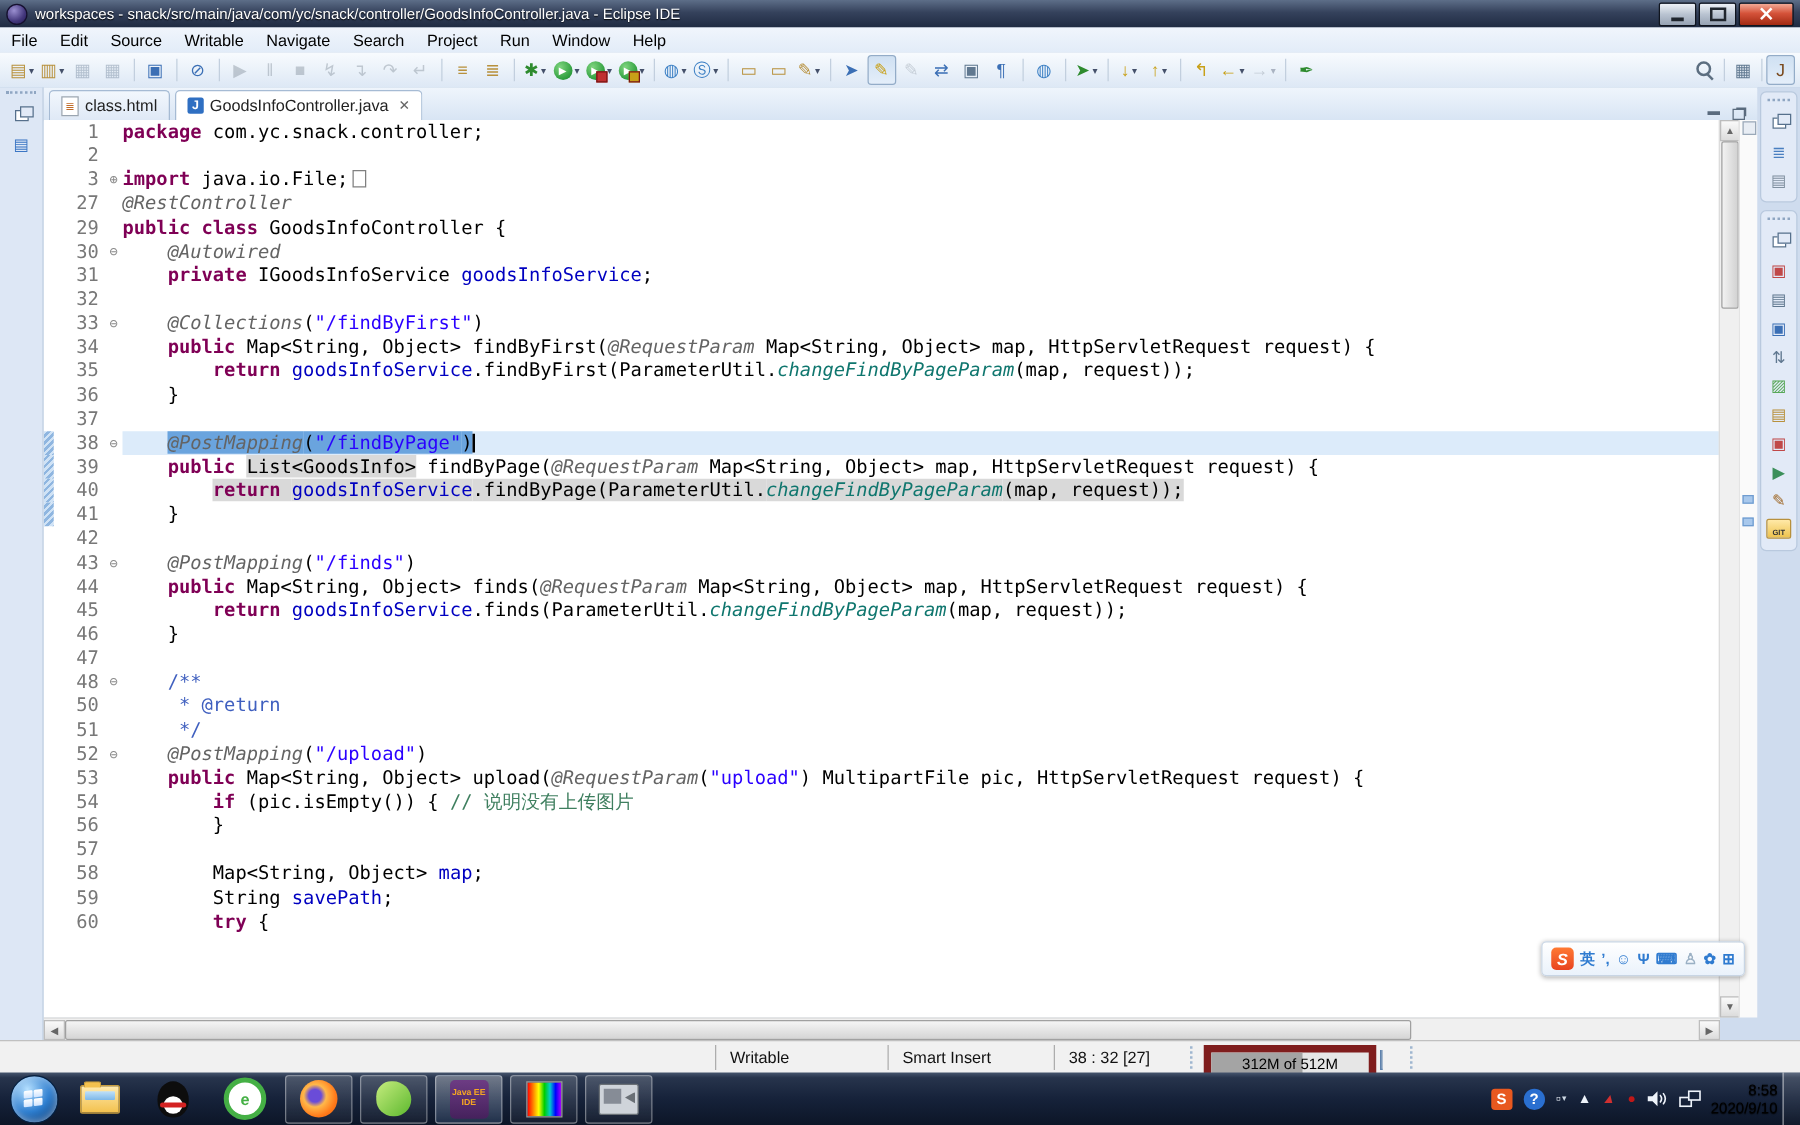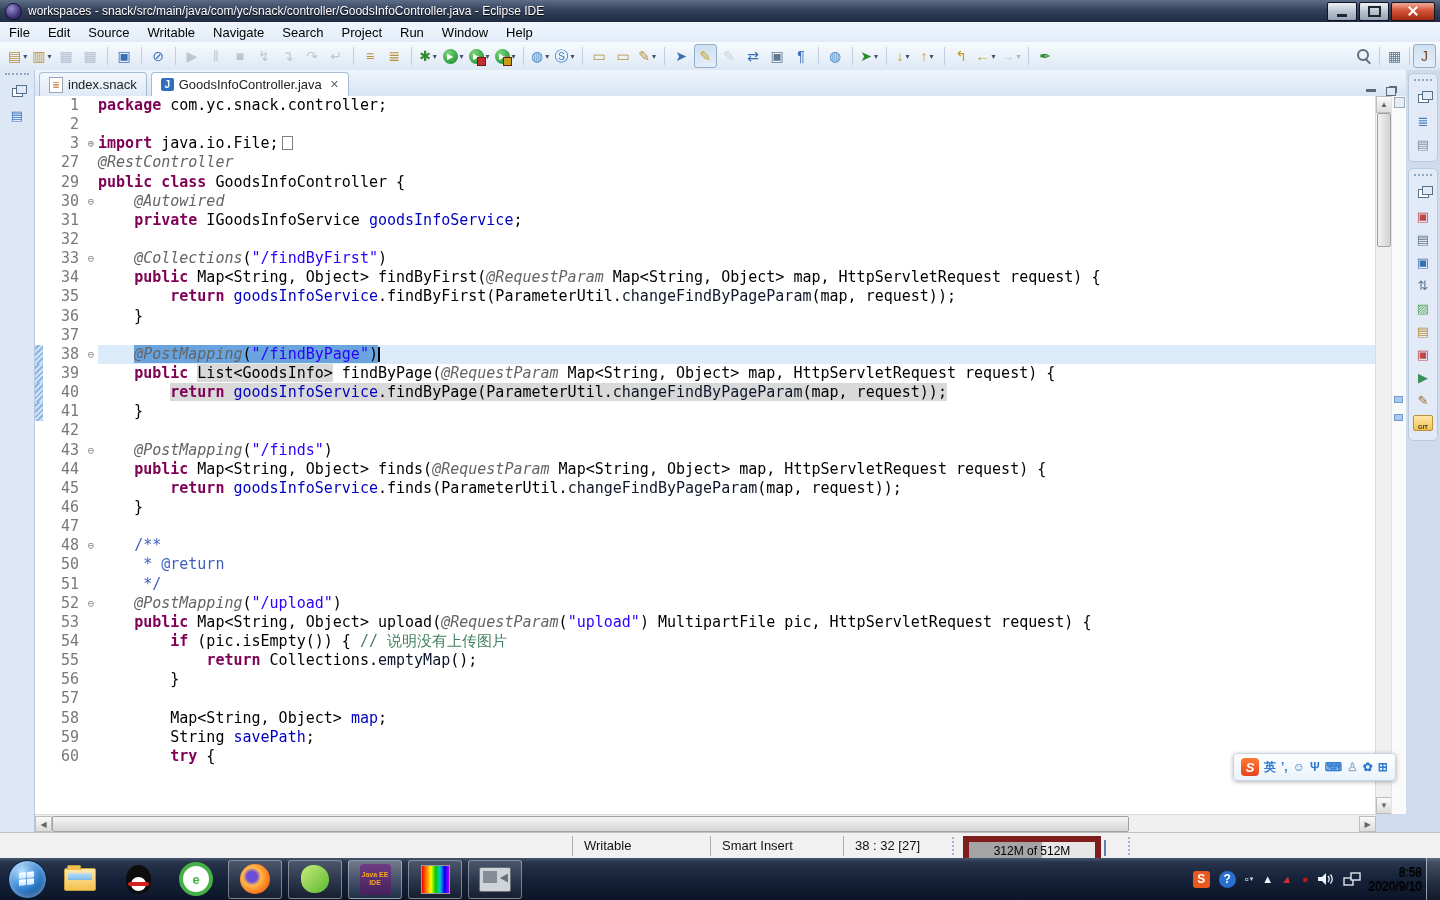--- a/index.html
+++ b/index.html
@@ -75,21 +75,21 @@
   .annot.marked{background:repeating-linear-gradient(135deg,#cfe2f5 0 2px,#8fb6e0 2px 4px);}
   .lnum{width:36px;flex:none;text-align:right;padding-right:5px;color:#787878;}
   .fold{width:14px;flex:none;color:#8a8a8a;font-size:11px;text-align:center;}
   .codeln{flex:1;white-space:pre;color:#000;}
   .curline{background:var(--curline,#dcebfa);}
   .kw{color:var(--kw,#7f0055);font-weight:bold;}
   .pl{color:#000;}
   .str{color:var(--str,#2a00ff);}
   .ann{color:var(--ann,#646464);font-style:italic;}
   .fld{color:var(--fld,#0000c0);}
-  .stat{color:#0f172a;}
+  .stat{font-style:italic;color:#0f766e;}
   .doc{color:var(--doc,#3f5fbf);}
   .com{color:var(--com,#3f7f5f);}
   .b-sel{background:var(--sel,#6aa4de);}
   .b-occ{background:var(--occ,#d9d9d9);}
   .caret{display:inline-block;width:2px;height:15px;background:#000;vertical-align:-3px;}
   .cbox{display:inline-block;width:9px;height:12px;border:1px solid #808080;margin-left:3px;vertical-align:-2px;background:#fff;}
   
   .vscroll{position:absolute;right:48px;top:96px;width:16px;bottom:86px;background:#f0f0f0;border-left:1px solid #dcdcdc;}
   .vs-btn{height:15px;display:flex;align-items:center;justify-content:center;font-size:8px;color:#666;
     background:linear-gradient(180deg,#fafafa,#dcdcdc);border:1px solid #bdbdbd;}
@@ -381,21 +381,21 @@
       <span class="strip-ic">
         <span class="ico-restore"></span>
       </span>
       <span class="strip-ic" style="color: rgb(59, 118, 196);">▤</span>
     </div>
 
   <div class="tabbar">
     <span id="tabs" style="display:flex;align-items:flex-end;">
         <span class="tab">
           <span class="ic-html">≣</span>
-          <span>index.snack</span>
+          <span>class.html</span>
         </span>
         <span class="tab active">
           <span class="ic-java">J</span>
           <span>GoodsInfoController.java</span>
           <span class="tab-close">✕</span>
         </span>
       </span>
     <span class="tab-controls">
       <span class="ico-min2"></span>
       <span class="ico-max2"></span>
@@ -569,26 +569,20 @@
         <span class="annot"></span>
         <span class="lnum">53</span>
         <span class="fold"></span>
         <span class="codeln"><span class="pl">    </span><span class="kw">public</span><span class="pl"> Map&lt;String, Object&gt; upload(</span><span class="ann">@RequestParam</span><span class="pl">(</span><span class="str">"upload"</span><span class="pl">) MultipartFile pic, HttpServletRequest request) {</span></span>
       </div>
       <div class="row">
         <span class="annot"></span>
         <span class="lnum">54</span>
         <span class="fold"></span>
         <span class="codeln"><span class="pl">        </span><span class="kw">if</span><span class="pl"> (pic.isEmpty()) { </span><span class="com">// 说明没有上传图片</span></span>
-      </div>
-      <div class="row">
-        <span class="annot"></span>
-        <span class="lnum">55</span>
-        <span class="fold"></span>
-        <span class="codeln"><span class="pl">            </span><span class="kw">return</span><span class="pl"> Collections.</span><span class="stat">emptyMap</span><span class="pl">();</span></span>
       </div>
       <div class="row">
         <span class="annot"></span>
         <span class="lnum">56</span>
         <span class="fold"></span>
         <span class="codeln"><span class="pl">        }</span></span>
       </div>
       <div class="row">
         <span class="annot"></span>
         <span class="lnum">57</span>

